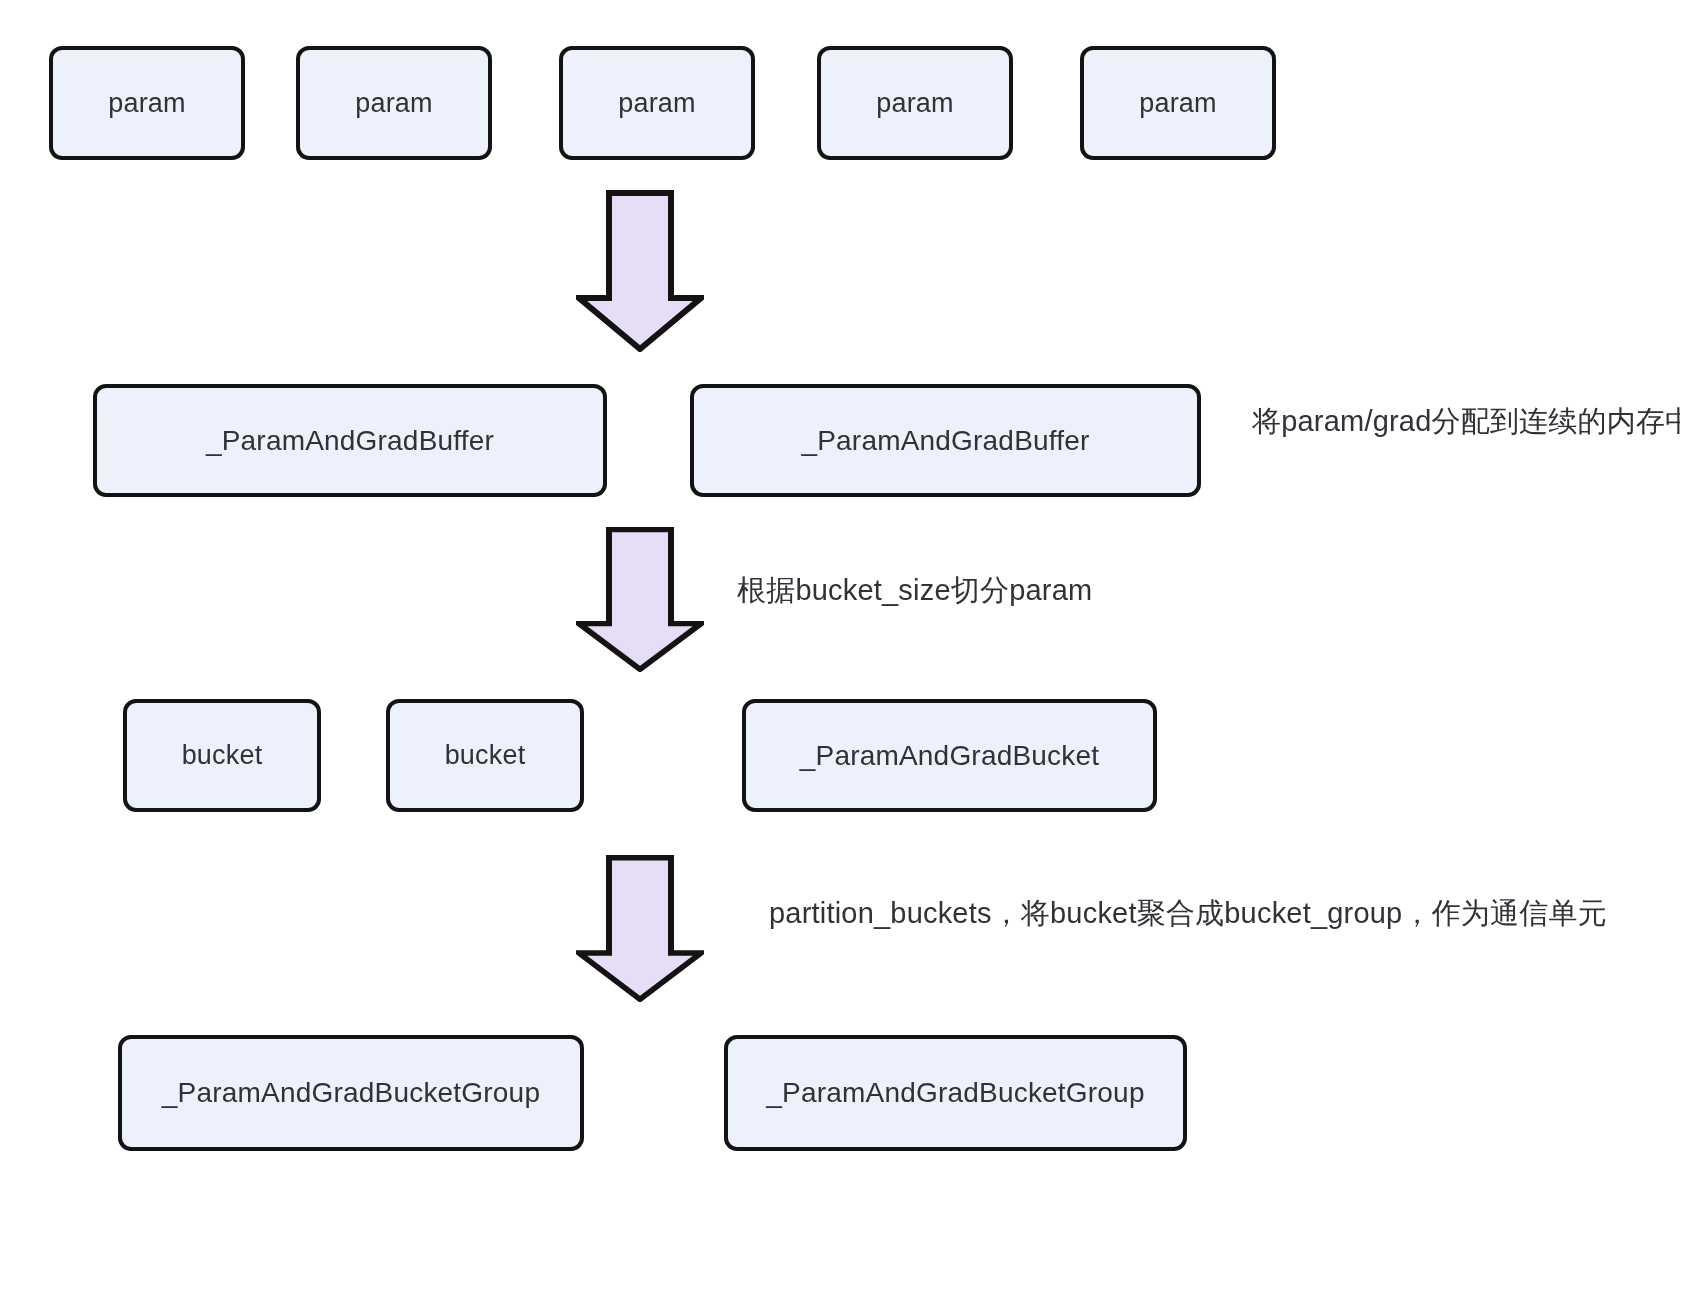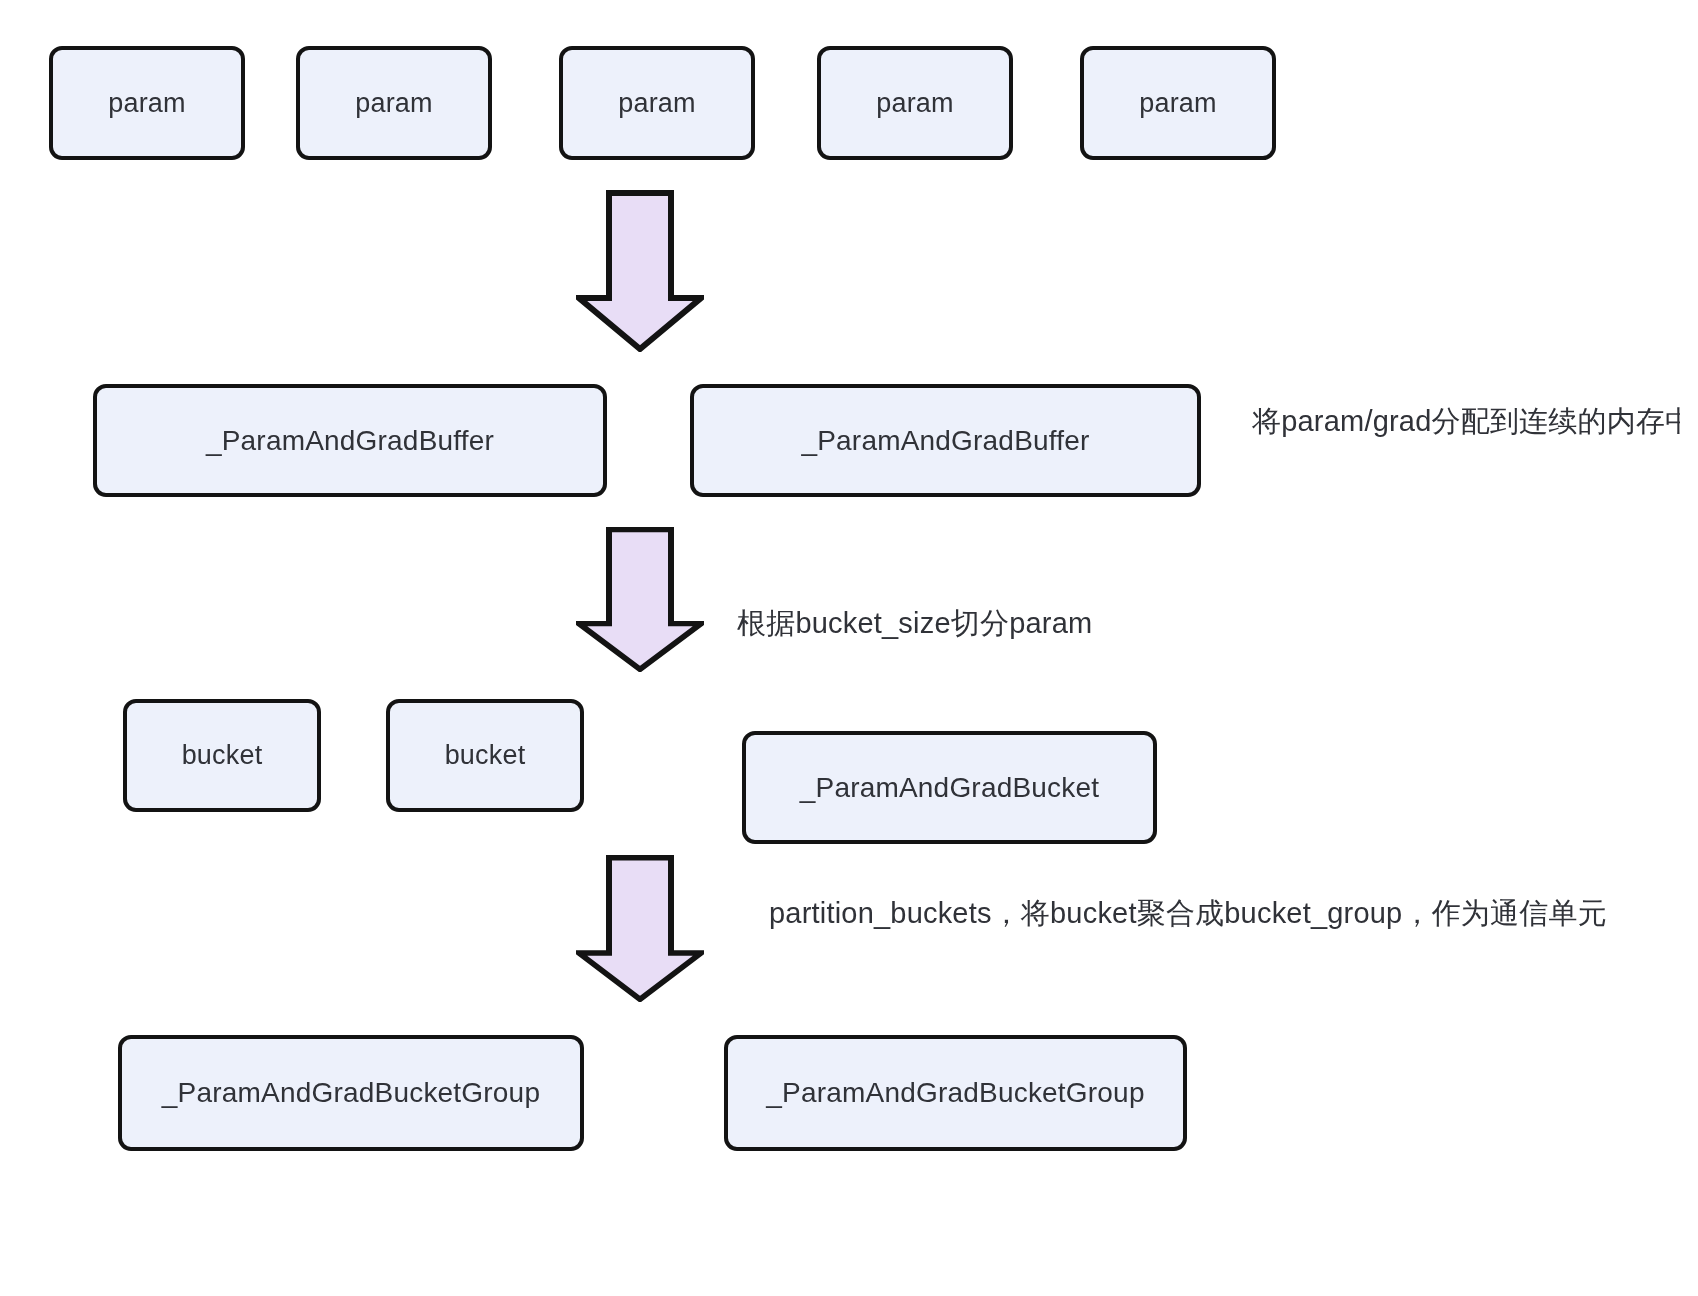--- a/index.html
+++ b/index.html
@@ -68,25 +68,25 @@
 
   <div class="box wide" style="left:93px;  top:384px; width:514px; height:113px;">_ParamAndGradBuffer</div>
   <div class="box wide" style="left:690px; top:384px; width:511px; height:113px;">_ParamAndGradBuffer</div>
   <div class="note" style="left:1228px; top:422px;margin-left:24px;">将param/grad分配到连续的内存中</div>
 
   <div class="arrow" style="left:576px; top:527px; width:128px; height:145px;">
     <svg viewBox="0 0 128 162" preserveAspectRatio="none">
       <polygon points="33,3 95,3 95,108 125,108 64,159 3,108 33,108"></polygon>
     </svg>
   </div>
-  <div class="note" style="left:737px; top:624px;">根据bucket_size切分param</div>
+  <div class="note" style="left:737px; top:591px;">根据bucket_size切分param</div>
 
   <div class="box" style="left:123px; top:699px; width:198px; height:113px;">bucket</div>
   <div class="box" style="left:386px; top:699px; width:198px; height:113px;">bucket</div>
-  <div class="box wide" style="left:742px; top:731px; width:415px; height:113px;">_ParamAndGradBucket</div>
+  <div class="box wide" style="left:742px; top:699px; width:415px; height:113px;">_ParamAndGradBucket</div>
 
   <div class="arrow" style="left:576px; top:855px; width:128px; height:147px;">
     <svg viewBox="0 0 128 162" preserveAspectRatio="none">
       <polygon points="33,3 95,3 95,108 125,108 64,159 3,108 33,108"></polygon>
     </svg>
   </div>
   <div class="note" style="left:740px; top:914px;margin-left:29px;">partition_buckets，将bucket聚合成bucket_group，作为通信单元</div>
 
   <div class="box wide" style="left:118px; top:1035px; width:466px; height:116px;">_ParamAndGradBucketGroup</div>
   <div class="box wide" style="left:724px; top:1035px; width:463px; height:116px;">_ParamAndGradBucketGroup</div>

